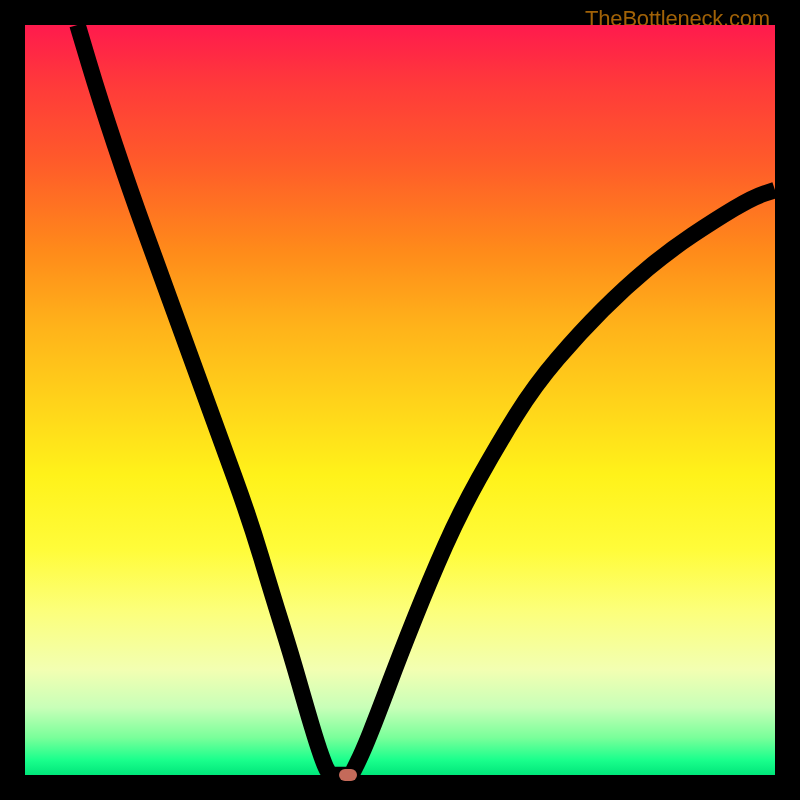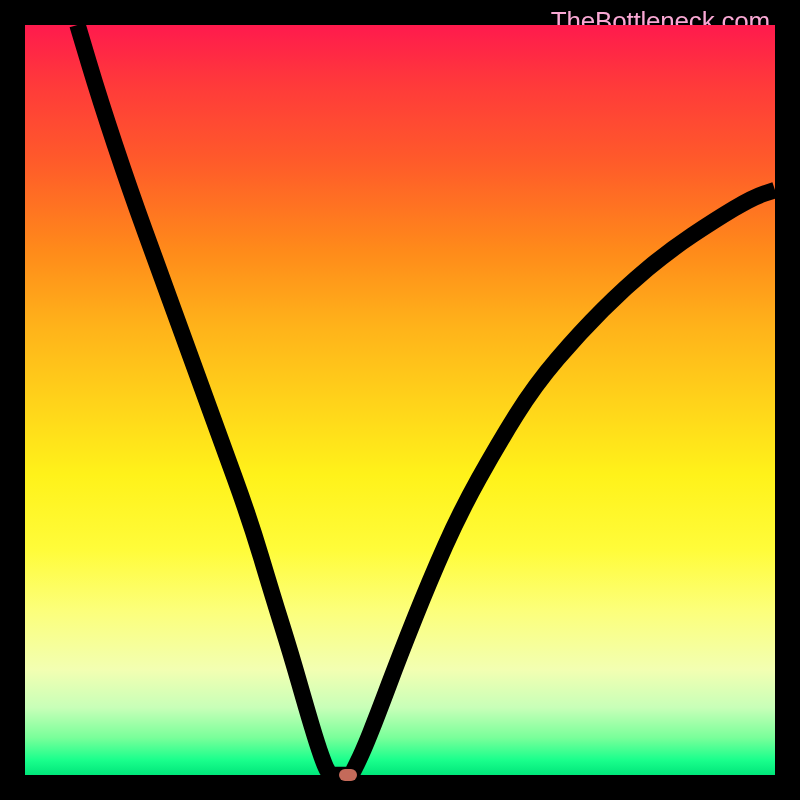--- a/index.html
+++ b/index.html
@@ -31,23 +31,23 @@
       #c8ffb8 91%,
       #7aff9a 95%,
       #1aff8c 98%,
       #00e67a 100%
     );
   }
   .watermark {
     position: absolute;
     top: 6px;
     right: 30px;
-    font-size: 26px;
+    font-size: 22px;
     font-weight: 500;
-    color: #f9a8d4;
+    color: #a16207;
     font-family: Arial, sans-serif;
     letter-spacing: -0.2px;
   }
   svg.curve {
     position: absolute;
     left: 25px;
     top: 25px;
     width: 750px;
     height: 750px;
   }

